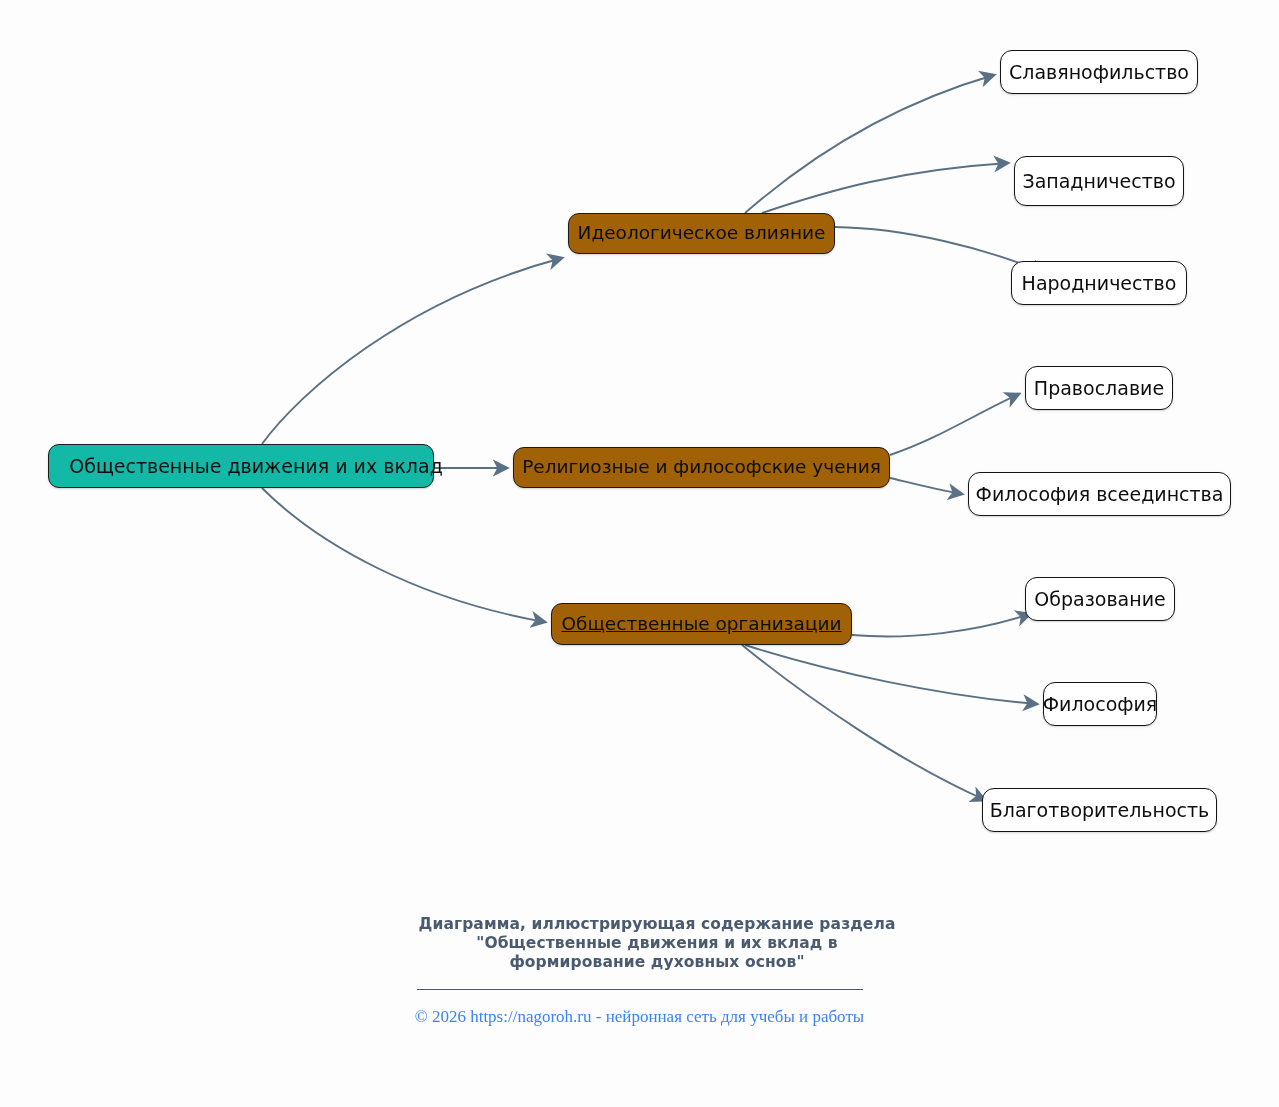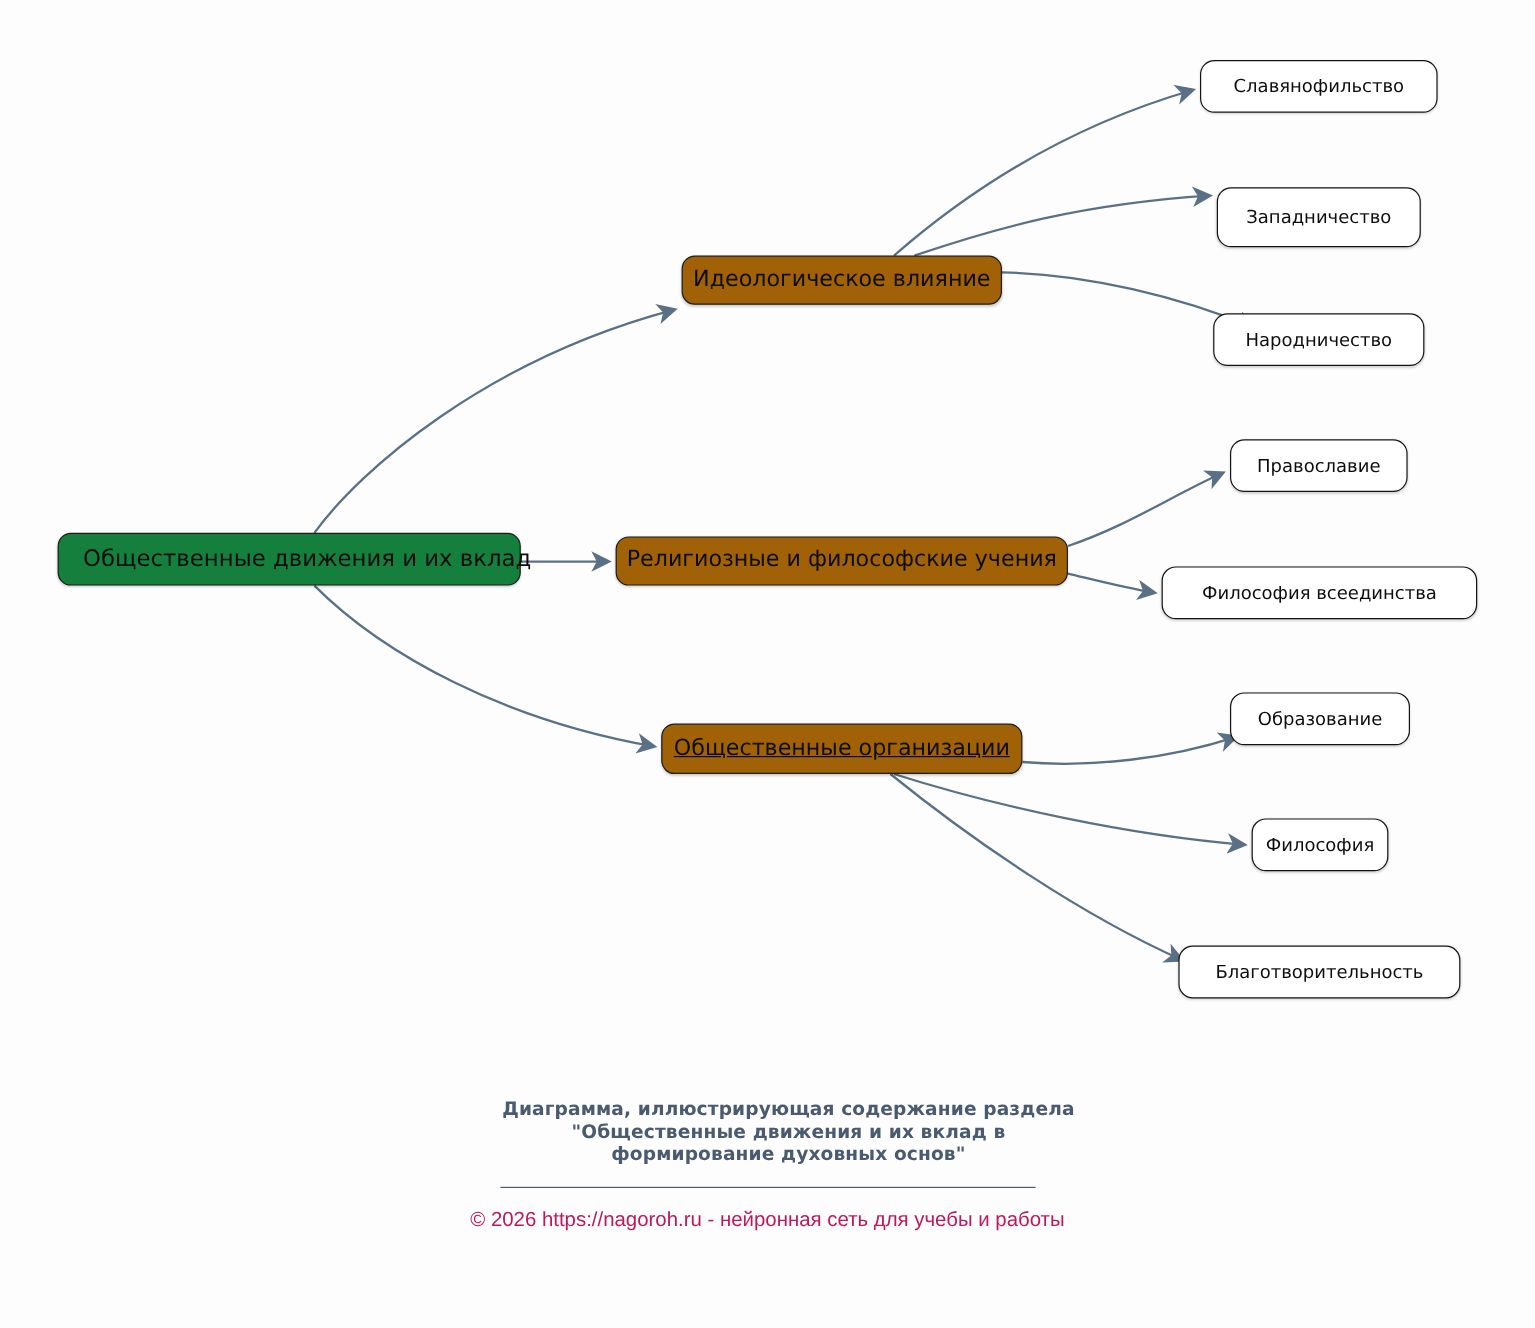--- a/index.html
+++ b/index.html
@@ -36,21 +36,21 @@
     box-sizing: border-box;
     display: flex;
     align-items: center;
     justify-content: center;
     text-align: center;
     white-space: nowrap;
     line-height: 1;
   }
 
   .node-root {
-    background: #15803d;
+    background: #14b8a6;
     border: 1.6px solid #1b1b1b;
     border-radius: 11px;
     color: #0d0d0d;
     font-size: 19px;
     box-shadow: 0 1px 2px rgba(0,0,0,0.18);
     padding-left: 30px;
   }
 
   .node-branch {
     background: #a16207;
@@ -59,21 +59,21 @@
     color: #0d0d0d;
     font-size: 18.5px;
     box-shadow: 0 1px 2px rgba(0,0,0,0.18);
   }
 
   .node-leaf {
     background: #ffffff;
     border: 1.6px solid #141414;
     border-radius: 12px;
     color: #0d0d0d;
-    font-size: 15px;
+    font-size: 19px;
     box-shadow: 0 1px 2px rgba(0,0,0,0.17);
   }
 
   .node-label {
     display: block;
     padding: 0 2px;
   }
 
   #caption-block {
     position: absolute;
@@ -95,23 +95,23 @@
 
   #caption-divider {
     width: 446px;
     height: 0;
     margin: 17px auto 0 auto;
     border-top: 1.6px solid #4a5b70;
   }
 
   #footer-line {
     margin-top: 16px;
-    font-family: Liberation Sans, sans-serif;
+    font-family: Liberation Serif, serif;
     font-size: 17px;
-    color: #be185d;
+    color: #3b82f6;
     line-height: 22px;
   }
 </style>
 </head>
 <body>
 
 <div id="canvas">
 
   <svg id="edge-layer" viewBox="0 0 1279 1107" xmlns="http://www.w3.org/2000/svg">
     <defs>

